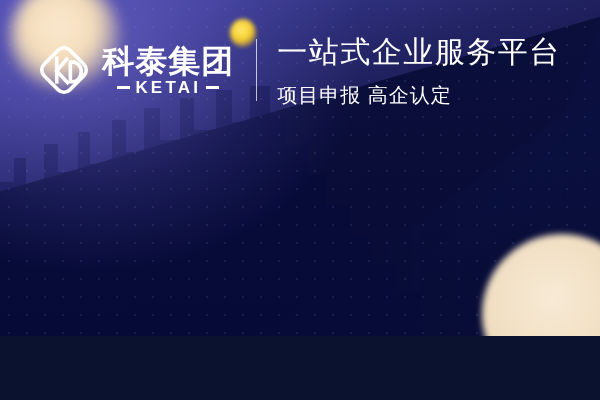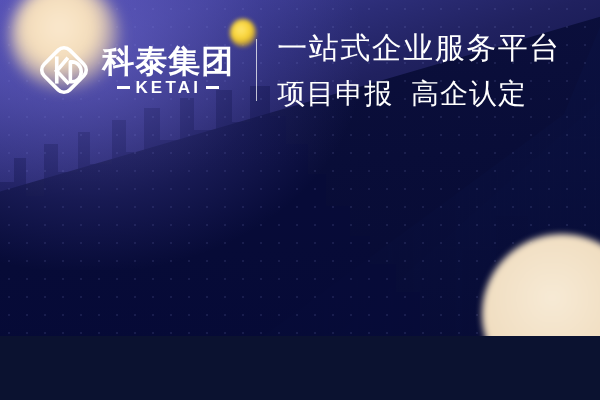--- a/index.html
+++ b/index.html
@@ -220,27 +220,26 @@
   }
   .tagline-main {
     font-size: 30px;
     font-weight: 400;
     color: #ffffff;
     letter-spacing: 1.5px;
     line-height: 1.05;
     white-space: nowrap;
   }
   .tagline-sub {
-    font-size: 28px;
+    font-size: 20px;
     font-weight: 400;
     color: #ffffff;
     letter-spacing: 1px;
     line-height: 1.05;
     white-space: nowrap;
-    font-family: Liberation Mono, monospace;
   }
 
   
 
   .title-wrap {
     position: absolute;
     left: 58px;
     top: 158px;
     width: 510px;
   }

